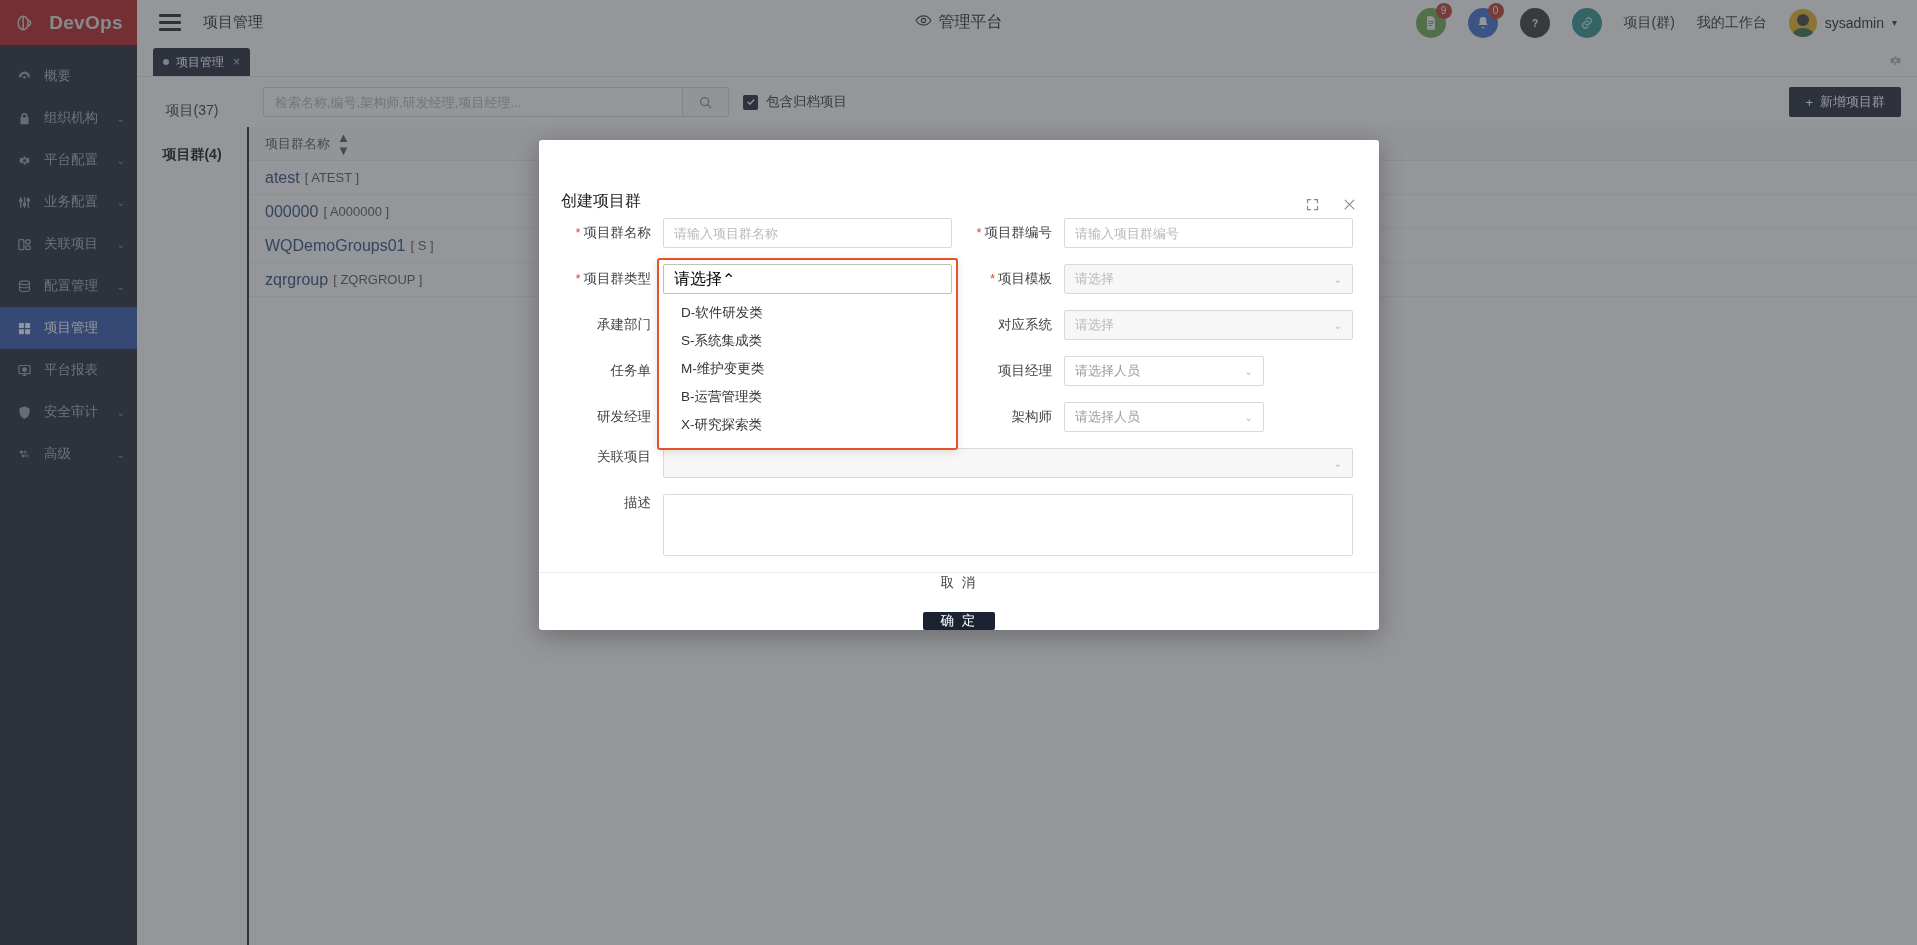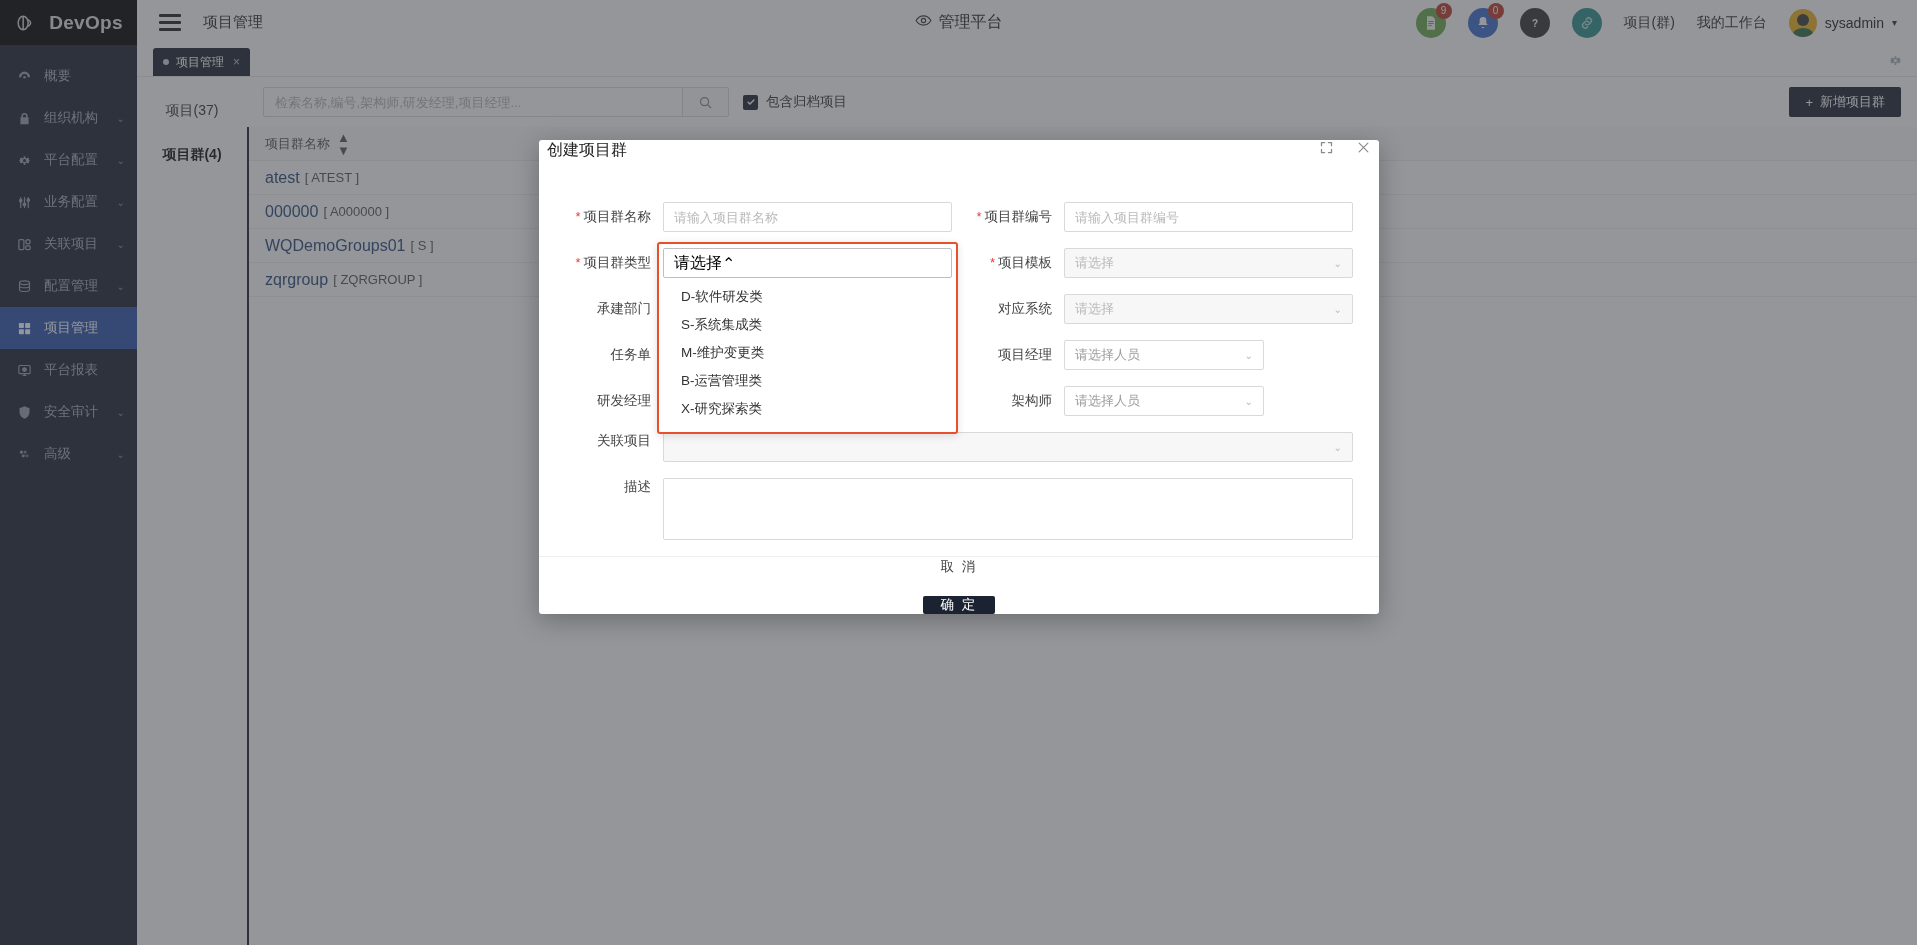--- a/index.html
+++ b/index.html
@@ -10,21 +10,21 @@
     background: #f0f2f5;
   }
   .app { position: relative; width: 1917px; height: 945px; }
 
   
   .header {
     position: absolute; top: 0; left: 0; width: 1917px; height: 45px;
     background: #ffffff; display: flex; align-items: center; z-index: 5;
   }
   .logo-block {
-    width: 137px; height: 45px; background: #000000;
+    width: 137px; height: 45px; background: #b91c1c;
     display: flex; align-items: center; justify-content: center; gap: 15px;
   }
   .logo-mark { width: 20px; height: 20px; color: #cfd8d4; }
   .logo-text { font-size: 19px; font-weight: bold; color: #dde4e1; letter-spacing: .3px; }
   .hamburger { margin-left: 22px; width: 22px; display:flex; flex-direction:column; gap:4px; cursor:pointer; }
   .hamburger i { display:block; height: 3px; background:#222; border-radius:1px; }
   .header-crumb { margin-left: 22px; font-size: 15px; color: #2b2b2b; }
   .header-center {
     position: absolute; left: 0; right: 0; margin: 0 auto; width: 230px;
     display: flex; align-items: center; justify-content: center; gap: 7px;
@@ -118,21 +118,21 @@
   .tname { font-size: 16px; color: #2c4a7c; }
   .tcode { font-size: 13px; color: #555; margin-left: 5px; }
 
   
   .overlay { position: absolute; inset: 0; background: rgba(60,63,70,.55); z-index: 20; }
   .modal {
     position: absolute; z-index: 30; left: 539px; top: 140px;
     width: 840px; background: #fff; border-radius: 3px;
     box-shadow: 0 6px 26px rgba(0,0,0,.28);
   }
-  .mhead { height: 56px; display: flex; align-items: flex-start; padding: 0 8px; }
+  .mhead { height: 56px; display: flex; align-items: flex-end; padding: 0 22px; margin-top: 16px; }
   .mtitle { font-size: 16px; color: #222; }
   .mhead-icons { margin-left: auto; display: flex; align-items: center; gap: 22px; }
   .mic { cursor: pointer; color: #8a8a8a; display:flex; }
   .mic svg { width: 15px; height: 15px; }
 
   .mbody { padding: 6px 26px 6px 12px; }
   .frow { display: flex; align-items: flex-start; margin-bottom: 16px; }
   .fcol { display: flex; align-items: center; width: 50%; }
   .flabel { width: 112px; text-align: right; padding-right: 12px; font-size: 13.5px; color: #444; flex: none; }
   .req::before { content: "*"; color: #e8413a; margin-right: 3px; font-size: 13px; line-height: 1; }

